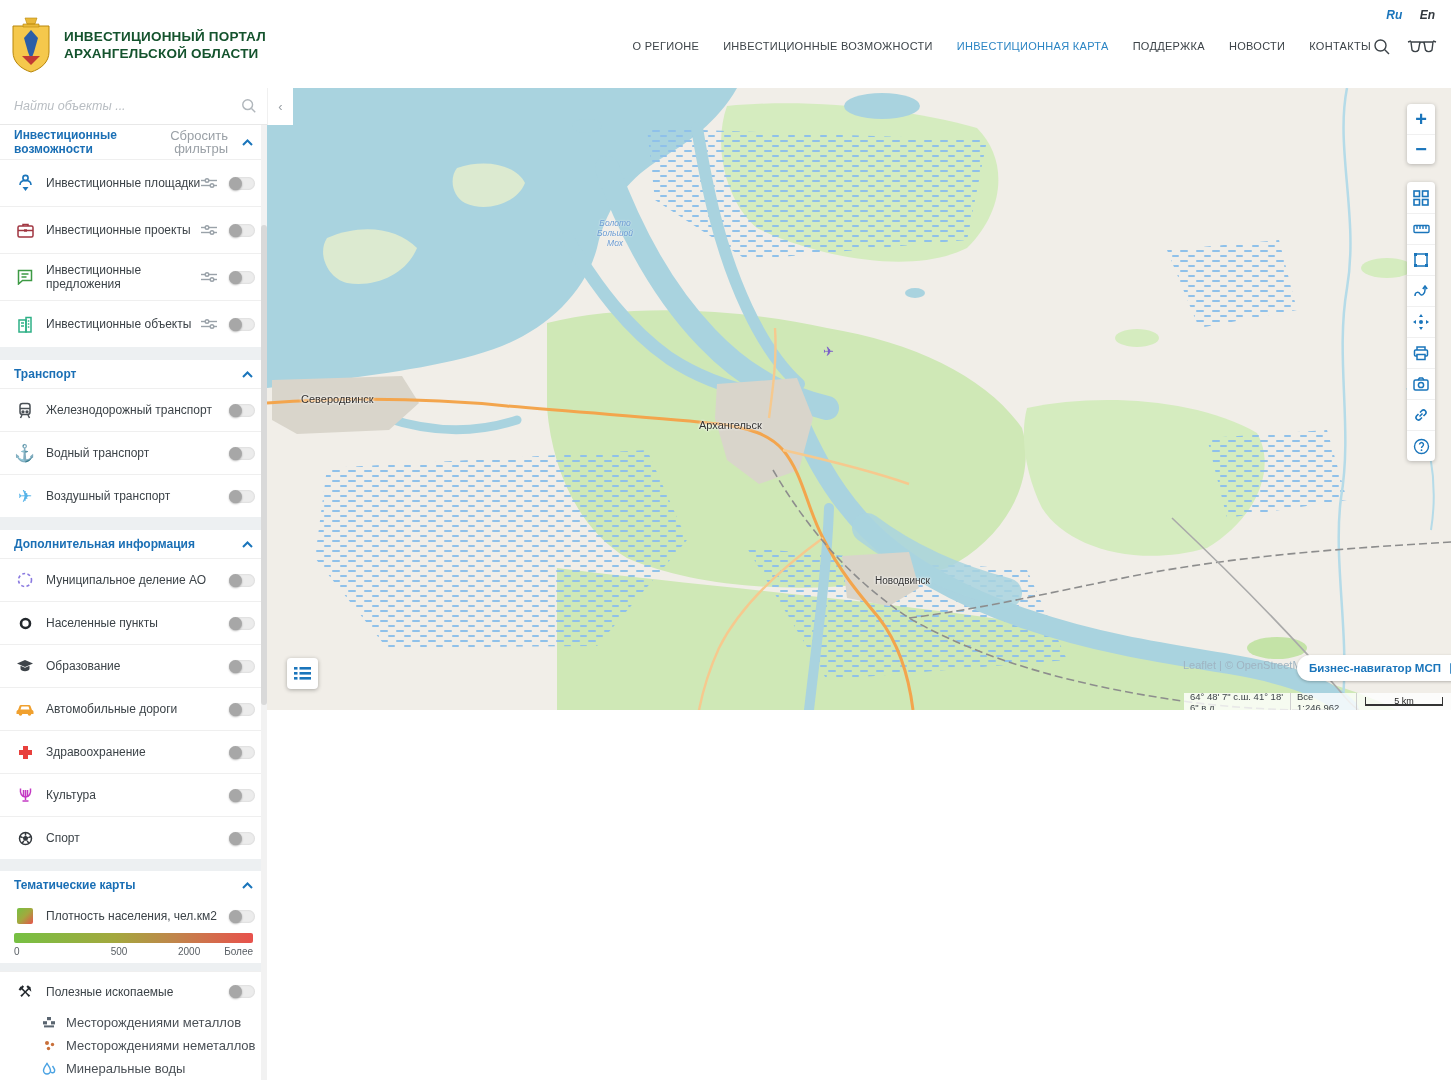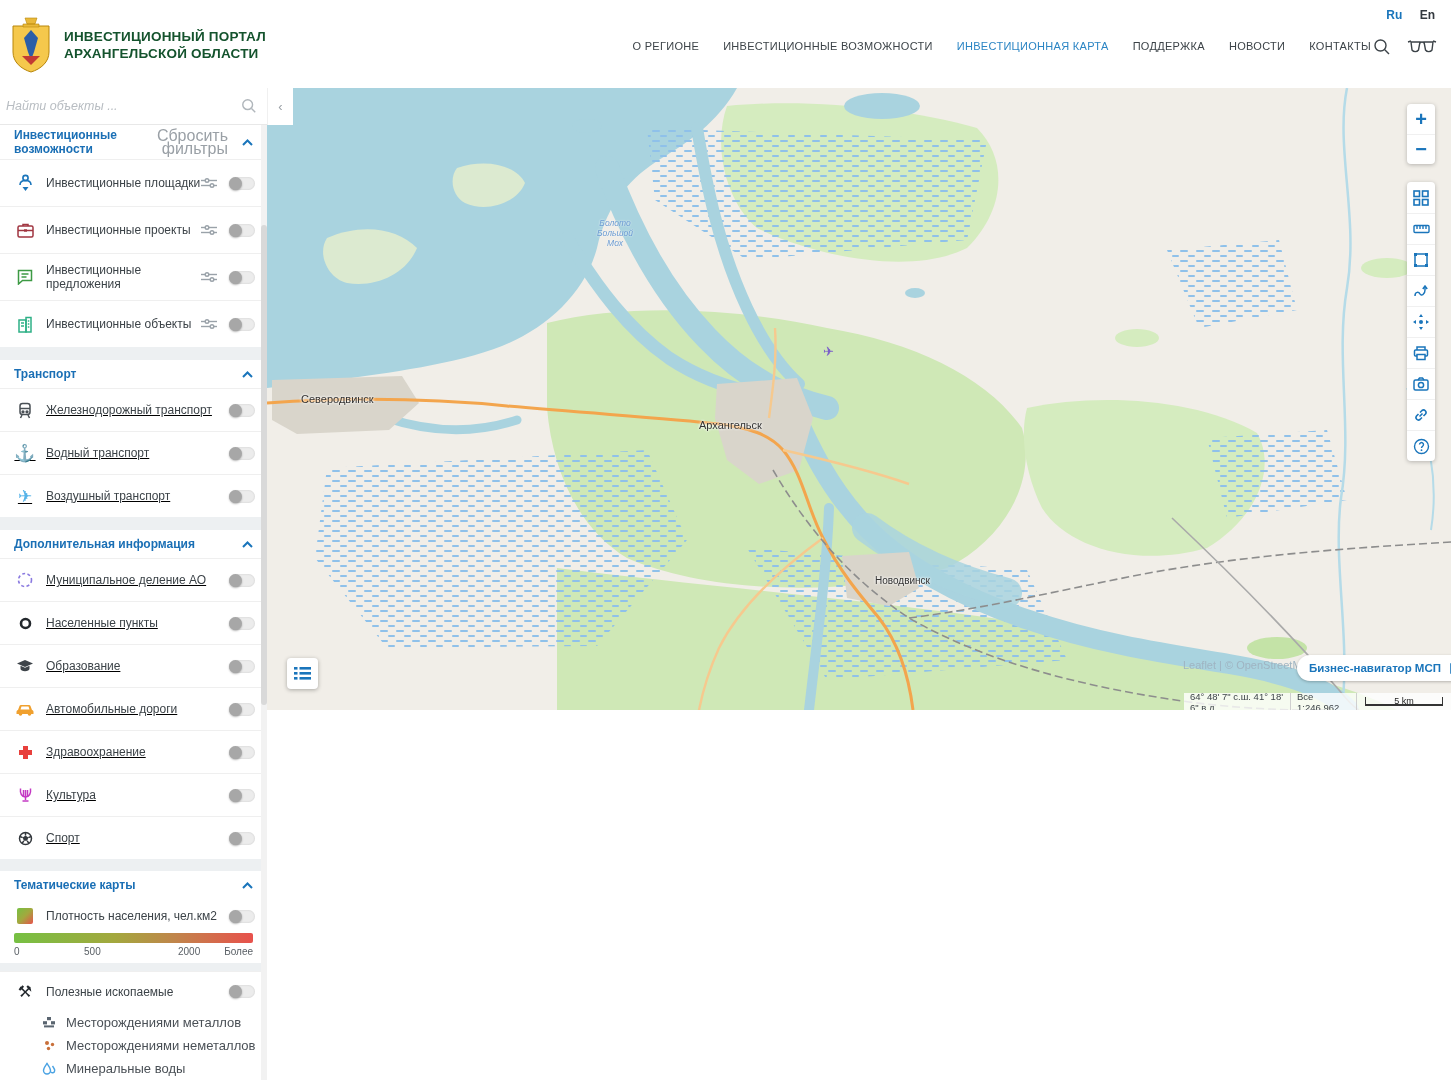--- a/index.html
+++ b/index.html
@@ -4,53 +4,53 @@
 <style>
   * { margin:0; padding:0; box-sizing:border-box; }
   html,body { width:1451px; height:1080px; overflow:hidden; background:#fff;
     font-family:"Liberation Sans", sans-serif; }
 
   
   .header { position:absolute; left:0; top:0; width:1451px; height:88px; background:#fff; z-index:40; }
   .brand { position:absolute; left:10px; top:16px; display:flex; align-items:center; gap:12px; }
   .brand-title { color:#14532d; font-weight:bold; font-size:13.5px; line-height:17px; letter-spacing:.2px; }
   .lang { position:absolute; right:16px; top:8px; font-size:12px; font-weight:bold; }
-  .lang a { text-decoration:none; margin-left:14px; color:#33393f; cursor:pointer; }
+  .lang a { text-decoration:none; margin-left:14px; color:#33393f; cursor:pointer;font-style:italic; }
   .lang a.active { color:#1a75bb; }
   .nav { position:absolute; right:80px; top:40px; display:flex; gap:24px; align-items:center; }
   .nav a { text-decoration:none; color:#3c4348; font-size:11px; letter-spacing:.3px; cursor:pointer; white-space:nowrap;text-align:right; }
   .nav a.active { color:#2b85c4; }
   .hdr-ic { position:absolute; top:38px; cursor:pointer; }
   .hdr-search { right:60px; } .hdr-eye { right:14px; }
 
   
   .sidebar { position:absolute; left:0; top:88px; width:267px; height:992px; background:#fff; z-index:30; overflow:hidden; }
-  .search-row { height:37px; background:#fff; border-bottom:1px solid #e8e8e8; display:flex; align-items:center; padding:0 10px 0 6px; }
+  .search-row { height:37px; background:#fff; border-bottom:1px solid #e8e8e8; display:flex; align-items:center; padding:0 10px 0 14px; }
   .search-row input { flex:1; border:none; outline:none; font-size:12.5px; font-style:italic; color:#555; background:transparent; }
   .search-row input::placeholder { color:#b8bdc2; font-style:italic; }
   .search-tab { position:absolute; left:267px; top:88px; width:26px; height:37px; background:#fff; z-index:35;
     display:flex; align-items:center; justify-content:center; color:#9aa0a6; font-size:13px; cursor:pointer; border-left:1px solid #f0f0f0; }
   .sec-head { display:flex; align-items:center; padding:0 14px; background:#fff; }
   .sec-title { color:#1a6fb5; font-size:12px; font-weight:bold; flex:1; }
-  .reset { color:#9aa0a6; font-size:16px; line-height:13px; text-align:right; margin-right:14px; cursor:pointer; }
+  .reset { color:#9aa0a6; font-size:13px; line-height:13px; text-align:right; margin-right:14px; cursor:pointer; }
   .chev { color:#1a75bb; cursor:pointer; display:flex; }
   .h34{height:34px;} .h28{height:28px;}
   .gap { background:#edf0f2; }
   .g13 { height:13px; } .g12 { height:12px; }
   .row { height:47px; display:flex; align-items:center; padding:0 12px 0 14px; border-top:1px solid #efefef; background:#fff; cursor:pointer; }
-  .row.h43 { height:43px;text-decoration:underline; }
+  .row.h43 { height:43px; }
   .ic { width:22px; display:flex; justify-content:center; margin-right:10px; flex:none; }
   .lbl { flex:1; font-size:12px; color:#3c4348; }
   .filter { margin-right:12px; cursor:pointer; display:flex; flex:none; }
   .toggle { width:26px; height:13px; background:#ececec; border-radius:7px; position:relative; flex:none; cursor:pointer; box-shadow:inset 0 0 2px rgba(0,0,0,.15); }
   .toggle i { position:absolute; left:0; top:0; width:13px; height:13px; border-radius:50%; background:#a7a7a7; box-shadow:0 1px 2px rgba(0,0,0,.3); }
   .legend { background:#fff; padding:0 14px 6px 14px; }
   .grad-bar { height:10px; border-radius:2px; background:linear-gradient(90deg,#76c043 0%,#a3a83e 42%,#c1844b 68%,#e8514c 100%); }
   .grad-labels { display:flex; font-size:10px; color:#5a6066; margin-top:3px; }
-  .grad-labels span:nth-child(1){flex:1;text-align:left;} .grad-labels span:nth-child(2){flex:1;}
+  .grad-labels span:nth-child(1){flex:1;text-align:left;} .grad-labels span:nth-child(2){flex:1;text-align:center;}
   .grad-labels span:nth-child(3){flex:1;text-align:center;} .grad-labels span:nth-child(4){flex:0;text-align:right;}
   .subrow { height:23px; display:flex; align-items:center; padding-left:40px; background:#fff; cursor:pointer; }
   .subrow .ic { width:18px; margin-right:8px; }
   .subrow .lbl { font-size:13px; color:#4a5056; }
   .sb-scroll { position:absolute; right:0; top:37px; width:6px; height:955px; background:#f2f2f2; }
   .sb-thumb { position:absolute; right:0; top:100px; width:6px; height:480px; background:#d9d9d9; border-radius:3px; }
 
   
   .map { position:absolute; left:267px; top:88px; width:1184px; height:622px; overflow:hidden; background:#f1eee8; }
   .map svg.terrain { position:absolute; left:0; top:0; }

